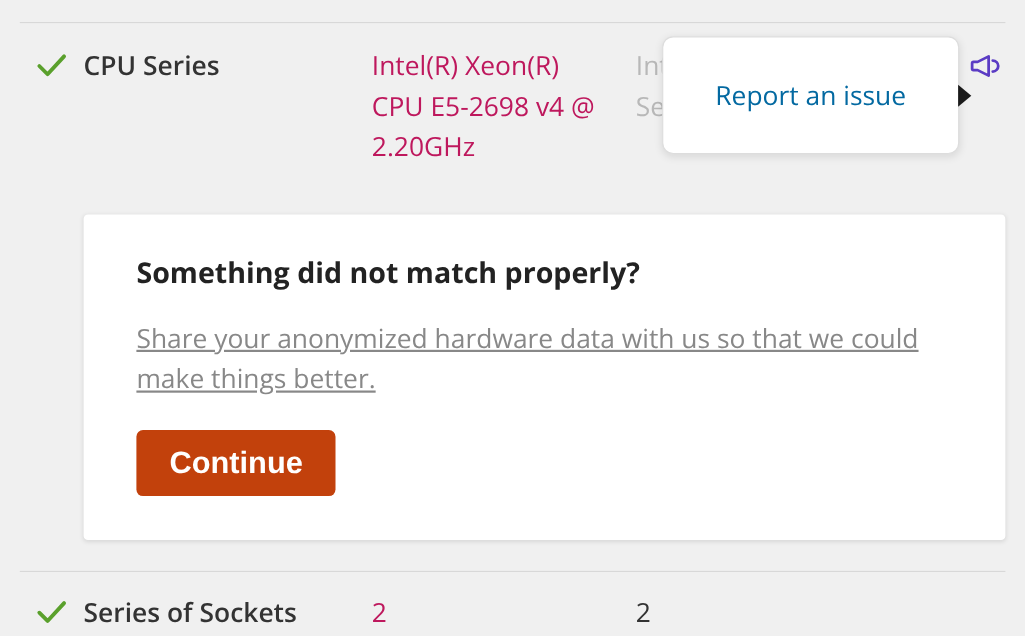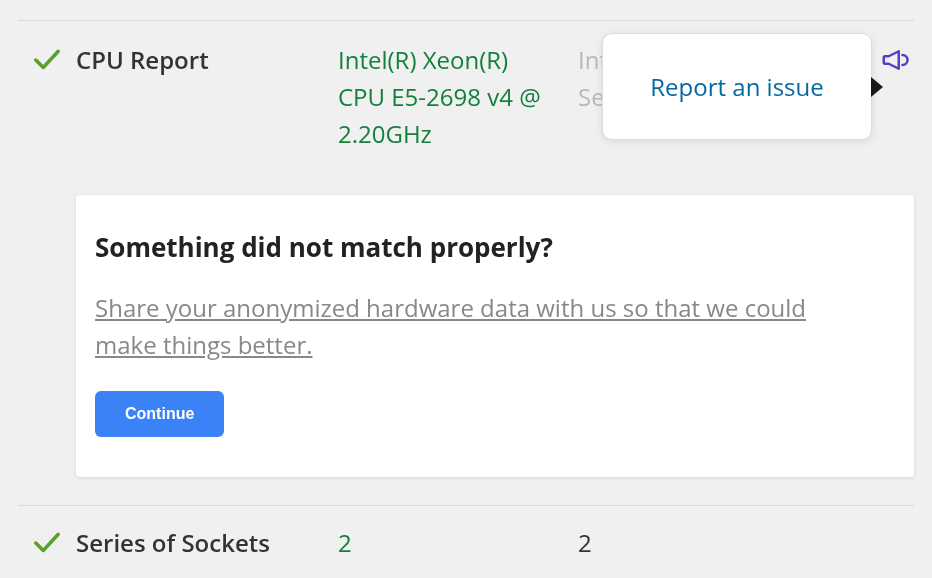--- a/index.html
+++ b/index.html
@@ -36,21 +36,21 @@
     .label-col {
       width: 262px;
       font-size: 24px;
       font-weight: 600;
       color: #333;
       padding-top: 2px;
     }
     .val1-col {
       width: 240px;
       font-size: 24px;
-      color: #15803d;
+      color: #be185d;
       line-height: 1.55;
       padding-right: 24px;
     }
     .val2-col {
       width: 270px;
       font-size: 24px;
       color: #b8b8b8;
       line-height: 1.55;
       position: relative;
     }
@@ -99,60 +99,60 @@
 
     .panel-wrap {
       padding: 0 0 0 58px;
       margin-top: 18px;
       margin-bottom: 28px;
     }
     .panel {
       background: #fff;
       border-radius: 4px;
       box-shadow: 0 1px 4px rgba(0,0,0,0.10);
-      padding: 34px 32px 40px 19px;
+      padding: 34px 32px 40px 48px;
       margin-top: 12px;
     }
     .panel h2 {
       font-size: 26px;
       font-weight: 700;
       color: #222;
       margin-bottom: 24px;
     }
     .panel p {
       font-size: 24px;
       color: #888;
       line-height: 1.55;
       margin-bottom: 28px;
       max-width: 740px;
       text-decoration: underline;
     }
     .continue-btn {
-      background: #3b82f6;
+      background: #c2410c;
       color: #fff;
       border: none;
       border-radius: 6px;
-      font-size: 16px;
+      font-size: 28px;
       font-weight: 600;
       padding: 14px 30px;
       cursor: pointer;
     }
   </style>
 </head>
 <body>
 
 <div class="row">
   <div class="status-col">
     <span class="check-icon">
       <svg viewBox="0 0 24 24" width="30" height="30" fill="none" stroke="#5aa02c" stroke-width="2.8" stroke-linecap="round" stroke-linejoin="round">
           <polyline points="3 12 9 18 21 5"></polyline>
         </svg>
     </span>
   </div>
-  <div class="label-col">CPU Report</div>
+  <div class="label-col">CPU Series</div>
   <div class="val1-col">Intel(R) Xeon(R) CPU E5-2698 v4 @ 2.20GHz</div>
   <div class="val2-col">
     <span>Intel Xeon E5-2698 v4 Series</span>
     <div class="tooltip">
       <span>Report an issue</span>
       <span class="tooltip-caret"></span>
     </div>
   </div>
   <div class="action-col">
     <button class="megaphone-btn">

